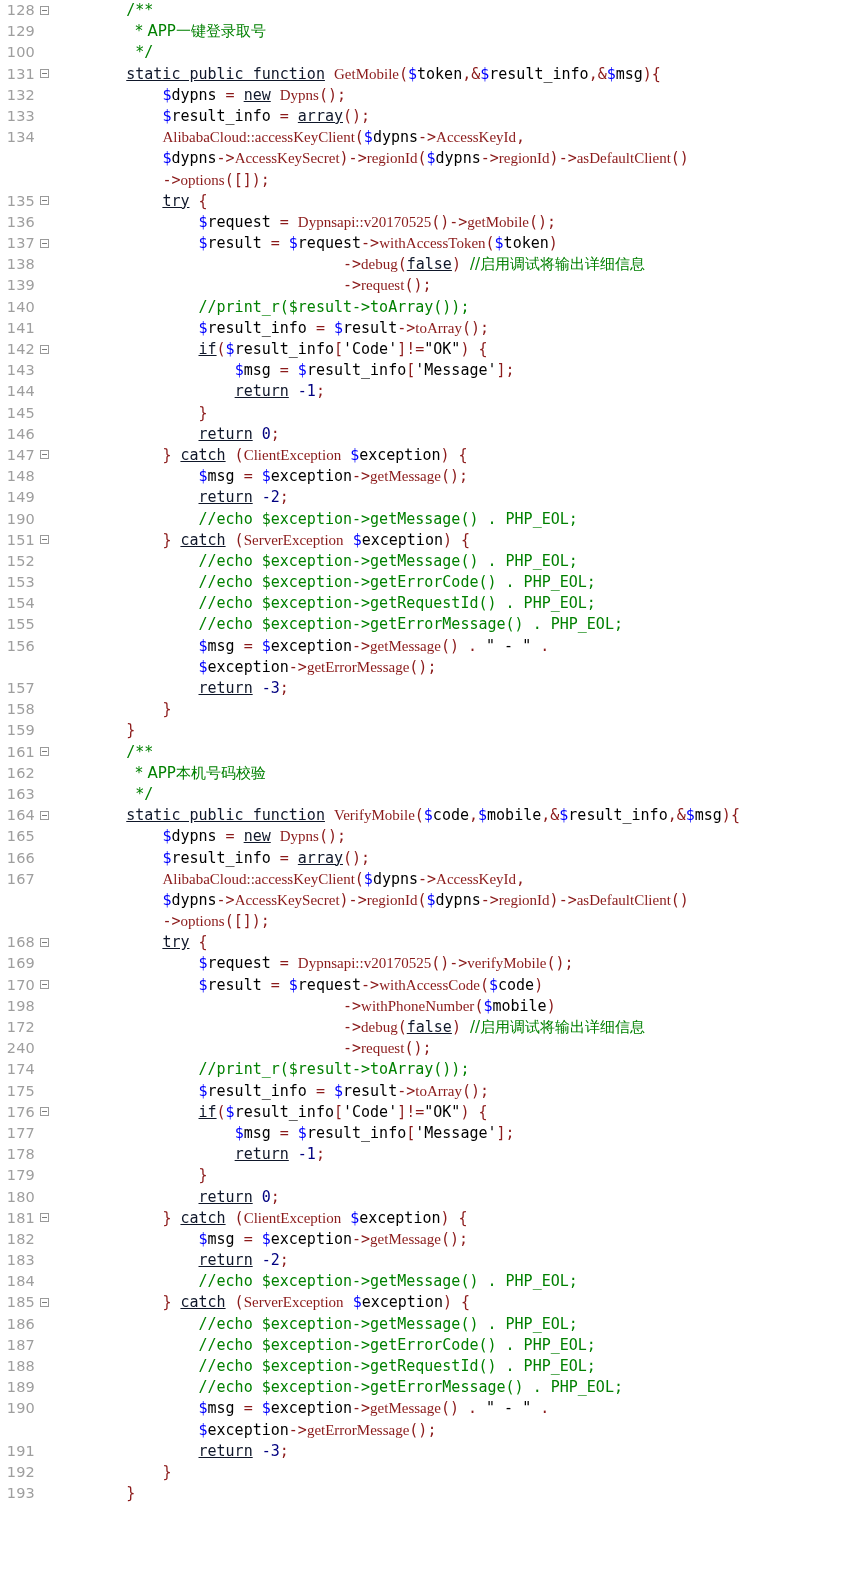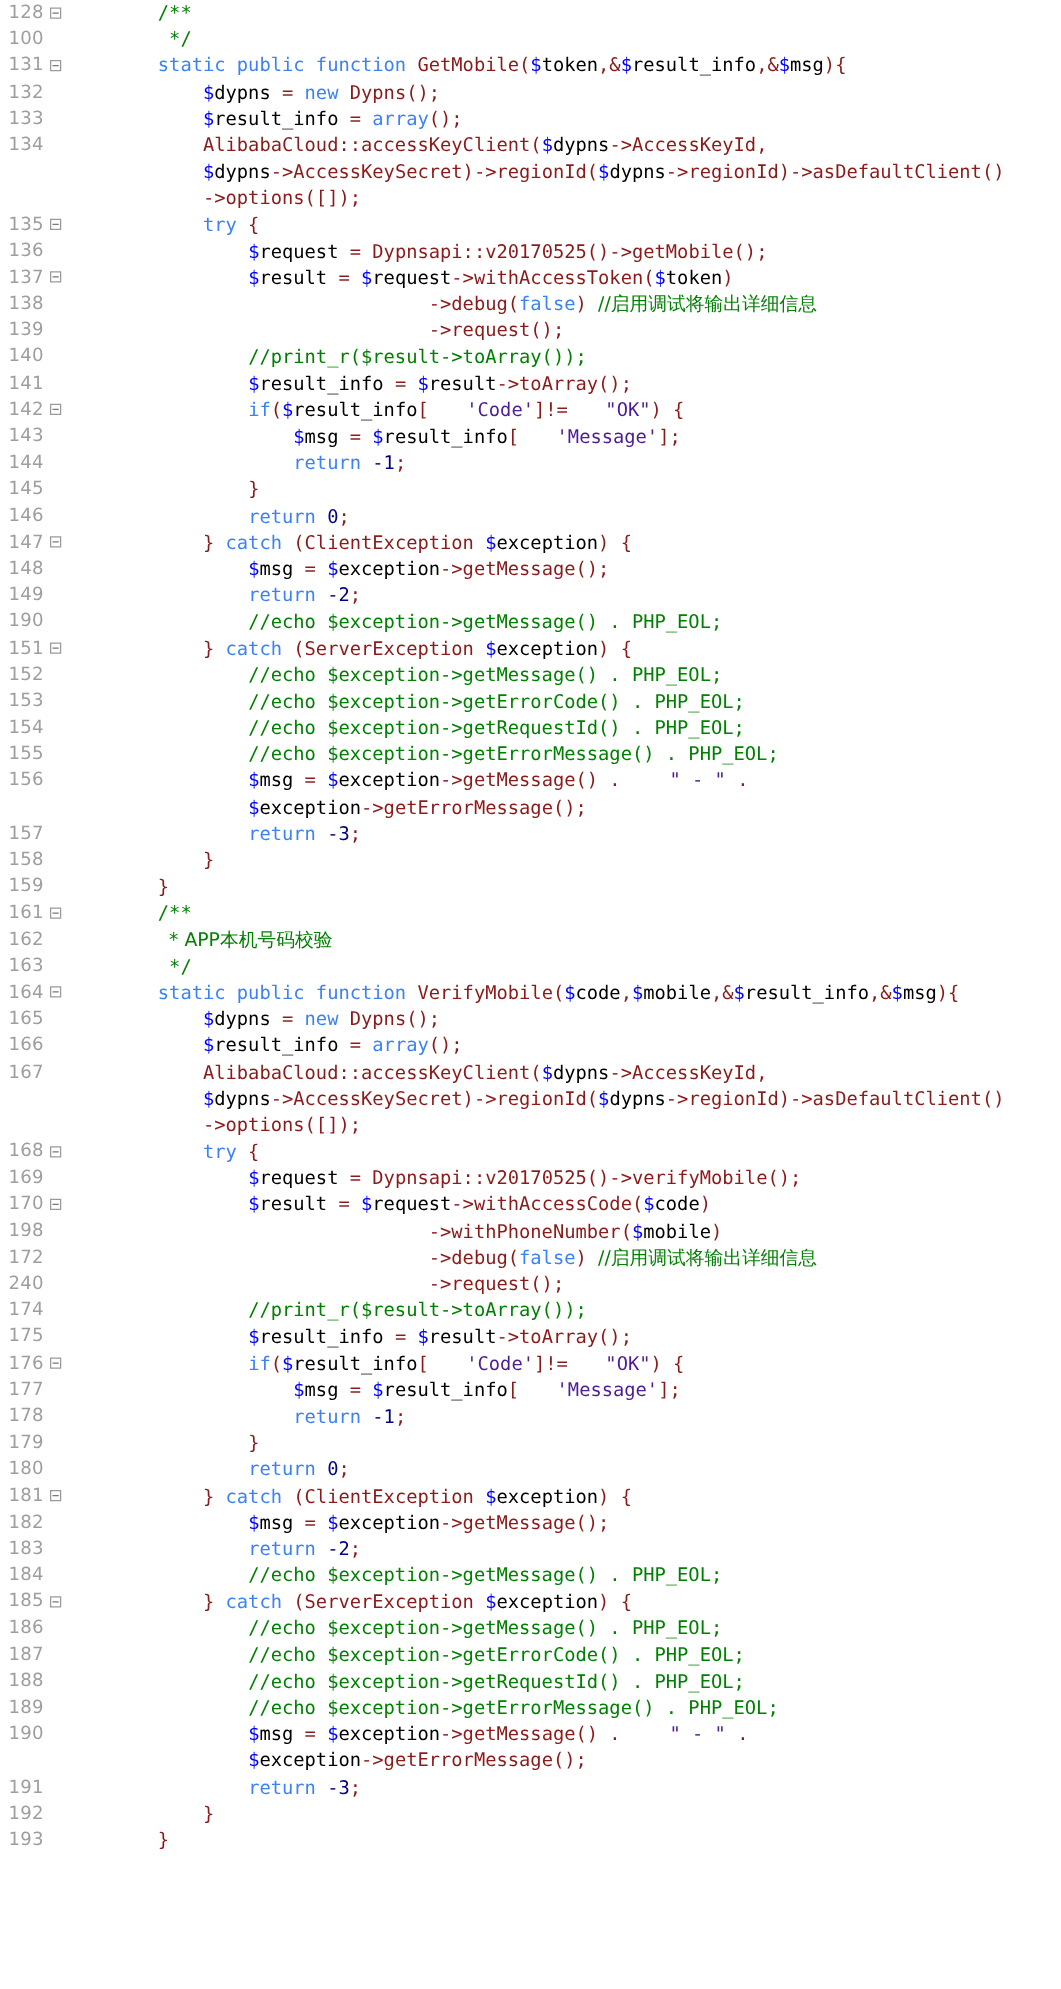--- a/index.html
+++ b/index.html
@@ -69,37 +69,38 @@
   }
   .code {
     flex: 1 1 auto;
     font-family: "DejaVu Sans Mono", "Liberation Mono", monospace;
     font-size: 15px;
     color: #000000;
     white-space: pre;
     padding-left: 2px;
   }
   
-  .kw   { color: #3b82f6; }
+  .kw   { color: #0f172a; text-decoration: underline; }
   .var  { color: #000000; }
   .sig  { color: #0000ff; }
-  .fn   { color: #8b1a1a; }
+  .fn   { color: #8b1a1a; font-family: Liberation Serif, serif; }
   .op   { color: #8b1a1a; }
-  .str  { color: #4c1d95; margin-left: 30px; }
+  .str  { color: #000000; }
   .cmt  { color: #008000; }
   .num  { color: #000080; }
   .plain{ color: #000000; }
   .cjk  { font-family: "DejaVu Sans", "Liberation Sans", sans-serif; }
 </style>
 </head>
 <body>
 
 <div id="editor">
   <div id="lines">
       <div class="row"><div class="gutter"><span class="lineno">128</span><span class="fold has-marker"></span></div><div class="code"><span class="plain">        </span><span class="cmt">/**</span></div></div>
+      <div class="row"><div class="gutter"><span class="lineno">129</span><span class="fold"></span></div><div class="code"><span class="plain">         </span><span class="cmt cjk">* APP一键登录取号</span></div></div>
       <div class="row"><div class="gutter"><span class="lineno">100</span><span class="fold"></span></div><div class="code"><span class="plain">         </span><span class="cmt">*/</span></div></div>
       <div class="row"><div class="gutter"><span class="lineno">131</span><span class="fold has-marker"></span></div><div class="code"><span class="plain">        </span><span class="kw">static public function</span><span class="plain"> </span><span class="fn">GetMobile</span><span class="op">(</span><span class="sig">$</span><span class="var">token</span><span class="op">,&amp;</span><span class="sig">$</span><span class="var">result_info</span><span class="op">,&amp;</span><span class="sig">$</span><span class="var">msg</span><span class="op">){</span></div></div>
       <div class="row"><div class="gutter"><span class="lineno">132</span><span class="fold"></span></div><div class="code"><span class="plain">            </span><span class="sig">$</span><span class="var">dypns</span><span class="op"> = </span><span class="kw">new</span><span class="plain"> </span><span class="fn">Dypns</span><span class="op">();</span></div></div>
       <div class="row"><div class="gutter"><span class="lineno">133</span><span class="fold"></span></div><div class="code"><span class="plain">            </span><span class="sig">$</span><span class="var">result_info</span><span class="op"> = </span><span class="kw">array</span><span class="op">();</span></div></div>
       <div class="row"><div class="gutter"><span class="lineno">134</span><span class="fold"></span></div><div class="code"><span class="plain">            </span><span class="fn">AlibabaCloud::accessKeyClient</span><span class="op">(</span><span class="sig">$</span><span class="var">dypns</span><span class="op">-&gt;</span><span class="fn">AccessKeyId</span><span class="op">,</span></div></div>
       <div class="row"><div class="gutter"><span class="lineno"></span><span class="fold"></span></div><div class="code"><span class="plain">            </span><span class="sig">$</span><span class="var">dypns</span><span class="op">-&gt;</span><span class="fn">AccessKeySecret</span><span class="op">)-&gt;</span><span class="fn">regionId</span><span class="op">(</span><span class="sig">$</span><span class="var">dypns</span><span class="op">-&gt;</span><span class="fn">regionId</span><span class="op">)-&gt;</span><span class="fn">asDefaultClient</span><span class="op">()</span></div></div>
       <div class="row"><div class="gutter"><span class="lineno"></span><span class="fold"></span></div><div class="code"><span class="plain">            </span><span class="op">-&gt;</span><span class="fn">options</span><span class="op">([]);</span></div></div>
       <div class="row"><div class="gutter"><span class="lineno">135</span><span class="fold has-marker"></span></div><div class="code"><span class="plain">            </span><span class="kw">try</span><span class="op"> {</span></div></div>
       <div class="row"><div class="gutter"><span class="lineno">136</span><span class="fold"></span></div><div class="code"><span class="plain">                </span><span class="sig">$</span><span class="var">request</span><span class="op"> = </span><span class="fn">Dypnsapi::v20170525</span><span class="op">()-&gt;</span><span class="fn">getMobile</span><span class="op">();</span></div></div>
       <div class="row"><div class="gutter"><span class="lineno">137</span><span class="fold has-marker"></span></div><div class="code"><span class="plain">                </span><span class="sig">$</span><span class="var">result</span><span class="op"> = </span><span class="sig">$</span><span class="var">request</span><span class="op">-&gt;</span><span class="fn">withAccessToken</span><span class="op">(</span><span class="sig">$</span><span class="var">token</span><span class="op">)</span></div></div>

